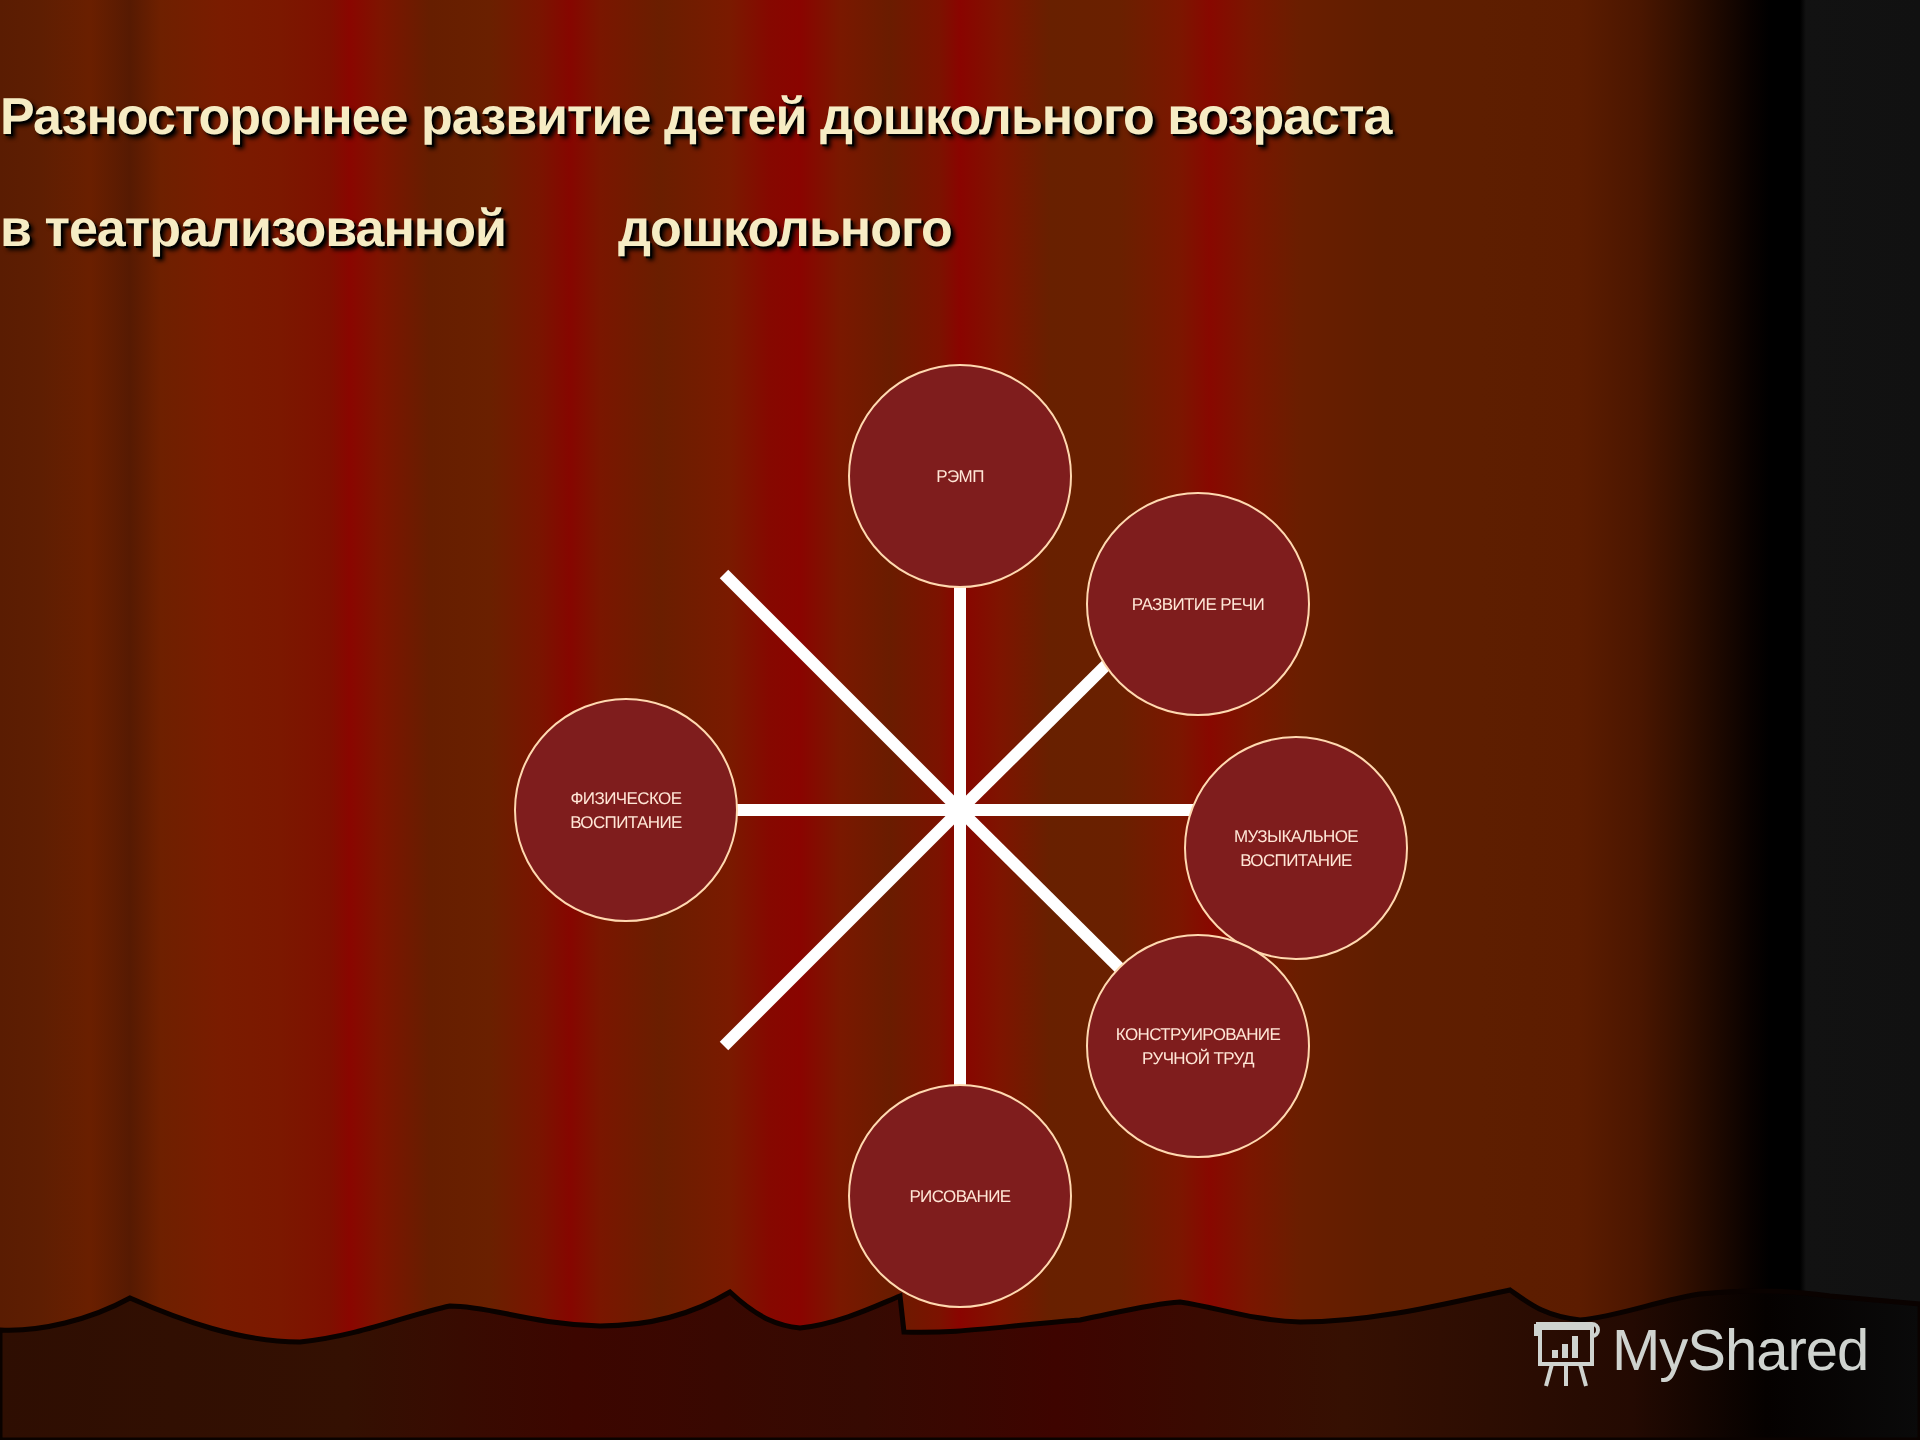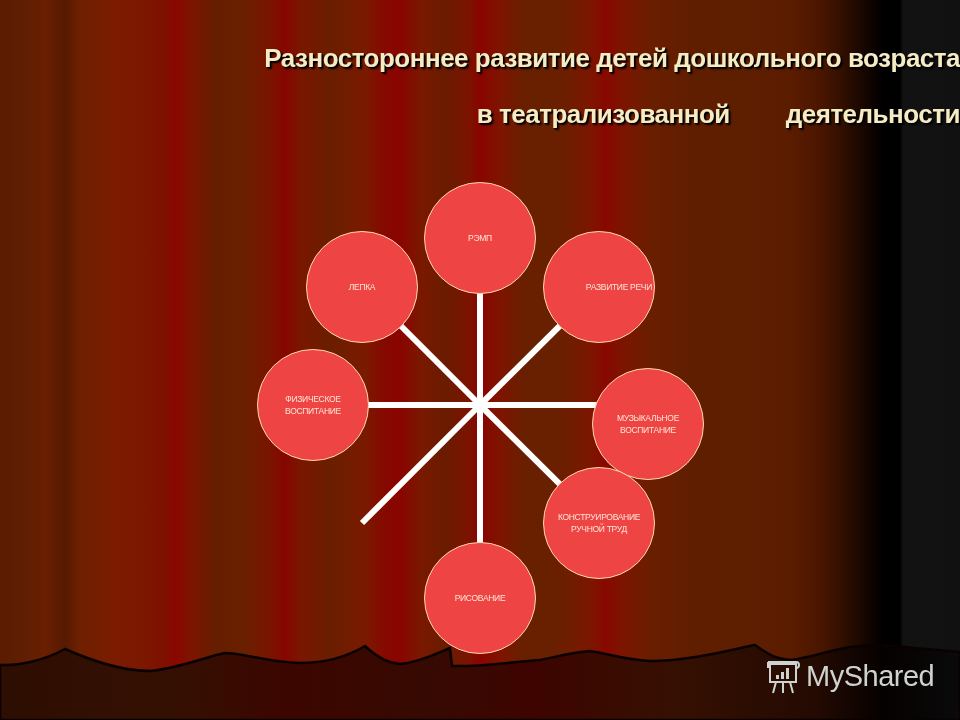--- a/index.html
+++ b/index.html
@@ -18,32 +18,32 @@
           #6a1e00 330px, #7a1a00 365px, #860800 385px, #8a0400 400px, #7a1800 420px,
           #6a1c00 445px, #7c1200 470px, #8a0400 480px, #7e1400 500px, #682000 525px,
           #6a2000 560px, #7c1600 590px, #880800 605px, #7a1600 625px, #6a1e00 650px,
           #601e00 690px, #5e1e00 740px, #5c1c00 790px, #4a1600 820px, #341000 840px,
           #1c0800 860px, #0a0200 875px, #000 885px, #000 900px, #121212 903px, #111 960px);
     }
     .valance {
       position: absolute; left: 0; top: 0; width: 960px; height: 720px;
     }
     .title {
-      position: absolute; left: 0; width: 960px; text-align: right;
+      position: absolute; left: 0; width: 960px; text-align: left;
       color: #f6ecc4; font-weight: bold; font-size: 26px;
       text-shadow: 2px 2px 2px #000, 1px 1px 0 #000;
       letter-spacing: -0.5px;
     }
     .title-line1 { top: 43px; }
     .title-line2 { top: 99px; left: 0; }
     .title-line2 .gap { display: inline-block; width: 56px; }
     .diagram { position: absolute; left: 0; top: 0; width: 960px; height: 720px; }
     .node {
       position: absolute; width: 112px; height: 112px; border-radius: 50%;
-      background: #ef4444; border: 1.5px solid #ffd9b0;
+      background: #7f1d1d; border: 1.5px solid #ffd9b0;
       box-sizing: border-box;
       display: flex; align-items: center; justify-content: center;
       text-align: center; color: #ffe6d6;
       font-size: 8.5px; line-height: 12px; letter-spacing: -0.3px;
       text-transform: uppercase;
     }
     .node span { display: block; padding: 0 2px; white-space: pre-line; }
     .node.center { width: 116px; height: 116px; }
     .watermark {
       position: absolute; left: 766px; top: 656px; display: flex; align-items: center;
@@ -68,60 +68,57 @@
       <stop offset="0.85" stop-color="#240a02"></stop>
       <stop offset="0.92" stop-color="#050100"></stop>
       <stop offset="1" stop-color="#0a0a0a"></stop>
     </linearGradient>
   </defs>
   <path d="M0,665 C20,666 45,660 65,649 C90,660 120,671 150,671 C180,668 205,657 225,653 C245,653 265,662 300,663 C330,663 350,655 365,646 C380,660 390,663 400,664 C420,662 440,652 450,648 L452,666 C480,667 500,663 540,660 C560,656 575,652 590,651 C610,654 625,660 650,661 C690,661 730,650 755,645 C765,652 772,658 790,660 C810,658 830,650 850,647 C880,644 900,646 915,648 L960,652 L960,720 L0,720 Z" fill="url(#valg)" stroke="#0a0200" stroke-width="2.5"></path>
 </svg>
 
 <div class="title title-line1">Разностороннее развитие  детей дошкольного возраста</div>
 <div class="title title-line2">
-  <span>в театрализованной</span><span class="gap"></span><span>деятельности</span>
+  <span>в театрализованной</span><span class="gap"></span><span>дошкольного</span>
 </div>
 
 <div class="diagram">
   <svg width="960" height="720" style="position:absolute;left:0;top:0">
     <g stroke="#ffffff" stroke-width="6" stroke-linecap="butt">
       <line x1="480" y1="405" x2="480" y2="238"></line>
       <line x1="480" y1="405" x2="599" y2="287"></line>
       <line x1="480" y1="405" x2="648" y2="405"></line>
       <line x1="480" y1="405" x2="599" y2="523"></line>
       <line x1="480" y1="405" x2="480" y2="572"></line>
       <line x1="480" y1="405" x2="362" y2="523"></line>
       <line x1="480" y1="405" x2="313" y2="405"></line>
       <line x1="480" y1="405" x2="362" y2="287"></line>
     </g>
   </svg>
 
   <div class="node" style="left:424px;top:182px;">
     <span>РЭМП</span>
   </div>
-  <div class="node" style="left:543px;top:231px;justify-content:flex-end;">
+  <div class="node" style="left:543px;top:246px;">
     <span>РАЗВИТИЕ РЕЧИ</span>
   </div>
   <div class="node" style="left:592px;top:368px;">
     <span>МУЗЫКАЛЬНОЕ
 ВОСПИТАНИЕ</span>
   </div>
   <div class="node" style="left:543px;top:467px;align-items:center;">
     <span>КОНСТРУИРОВАНИЕ
 РУЧНОЙ ТРУД</span>
   </div>
   <div class="node" style="left:424px;top:542px;">
     <span>РИСОВАНИЕ</span>
   </div>
   <div class="node" style="left:257px;top:349px;">
     <span>ФИЗИЧЕСКОЕ
 ВОСПИТАНИЕ</span>
-  </div>
-  <div class="node" style="left:306px;top:231px;">
-    <span>ЛЕПКА</span>
   </div>
 </div>
 
 <div class="watermark">
   <svg width="34" height="40" viewBox="0 0 34 40">
     <g fill="none" stroke="#cfd3cf" stroke-width="2">
       <rect x="4" y="8" width="26" height="18"></rect>
       <path d="M2,6 h28 a3,3 0 0 1 0,6"></path>
       <path d="M2,6 v6"></path>
       <line x1="10" y1="26" x2="7" y2="37"></line>

